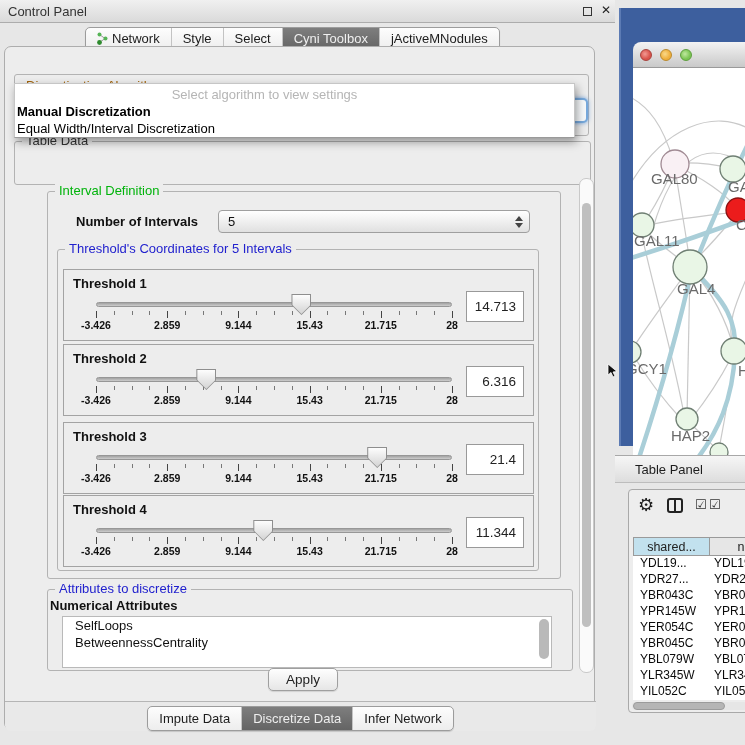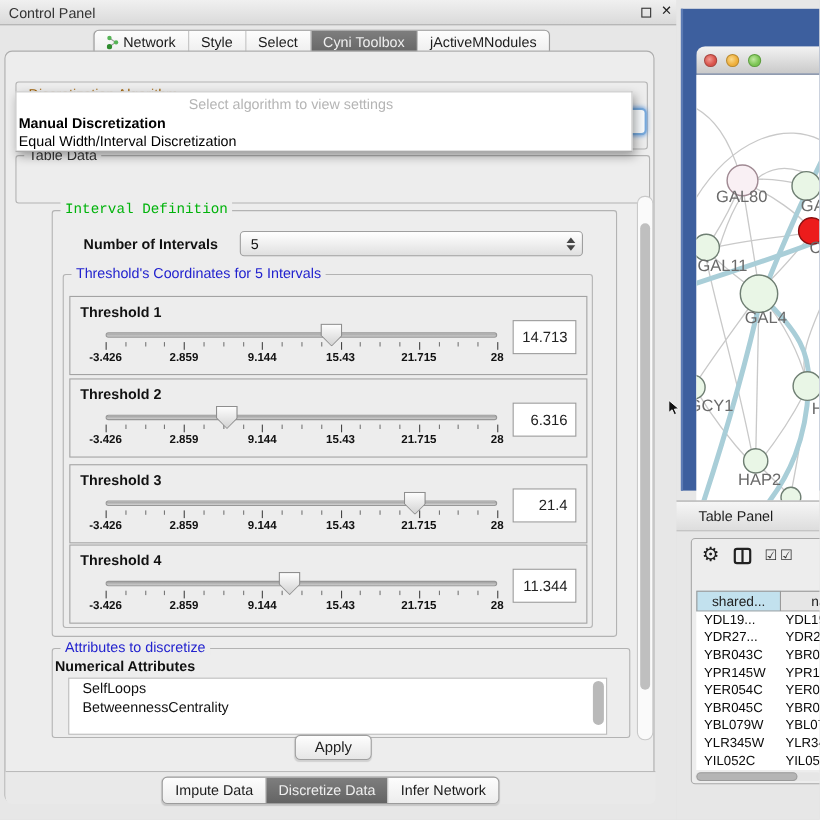--- a/index.html
+++ b/index.html
@@ -19,21 +19,21 @@
   .seg:first-child { border-left:none; }
   .seg.sel { background:linear-gradient(#7E7E7E,#646464); color:#EFEFEF; }
   #toptabs { left:85px; top:27px; }
   #bottomtabs-wrap { left:0; top:654px; width:591px; height:30px; border-top:1px solid #B5B5B5; background:#E9E9E9; border-radius:0 0 6px 6px; display:flex; justify-content:center; padding-top:4px; }
 
   #mainpanel { left:4px; top:46px; width:591px; height:684px; background:#EDEDED; border:1px solid #ADADAD; border-radius:7px; }
 
   .grp { position:absolute; border:1px solid #B3B3B3; border-radius:3px; }
   .grp > .legend { position:absolute; top:-9px; left:7px; background:#EDEDED; padding:0 4px; font-size:13px; white-space:nowrap; }
   .legend.gray { color:#a16207;margin-top:12px; }
-  .legend.green { color:#00B30B;font-family:Liberation Mono, monospace; }
+  .legend.green { color:#00B30B; }
   .legend.blue { color:#2222CE; }
   .legend.dark { color:#333; }
   .boldlab { font-weight:bold; font-size:13px; color:#111; }
 
   .combo { position:absolute; border:1px solid #9F9F9F; border-radius:4px; background:linear-gradient(#FFFFFF,#E0E0E0); font-size:13px; color:#111; padding:3px 20px 0 9px; height:23px; white-space:nowrap; overflow:hidden; }
   .combo .arr { position:absolute; right:6px; top:4px; width:8px; height:14px; }
   .combo .arr:before, .combo .arr:after { content:""; position:absolute; left:0; border-left:4px solid transparent; border-right:4px solid transparent; }
   .combo .arr:before { top:1px; border-bottom:5px solid #444; }
   .combo .arr:after { bottom:1px; border-top:5px solid #444; }
 

